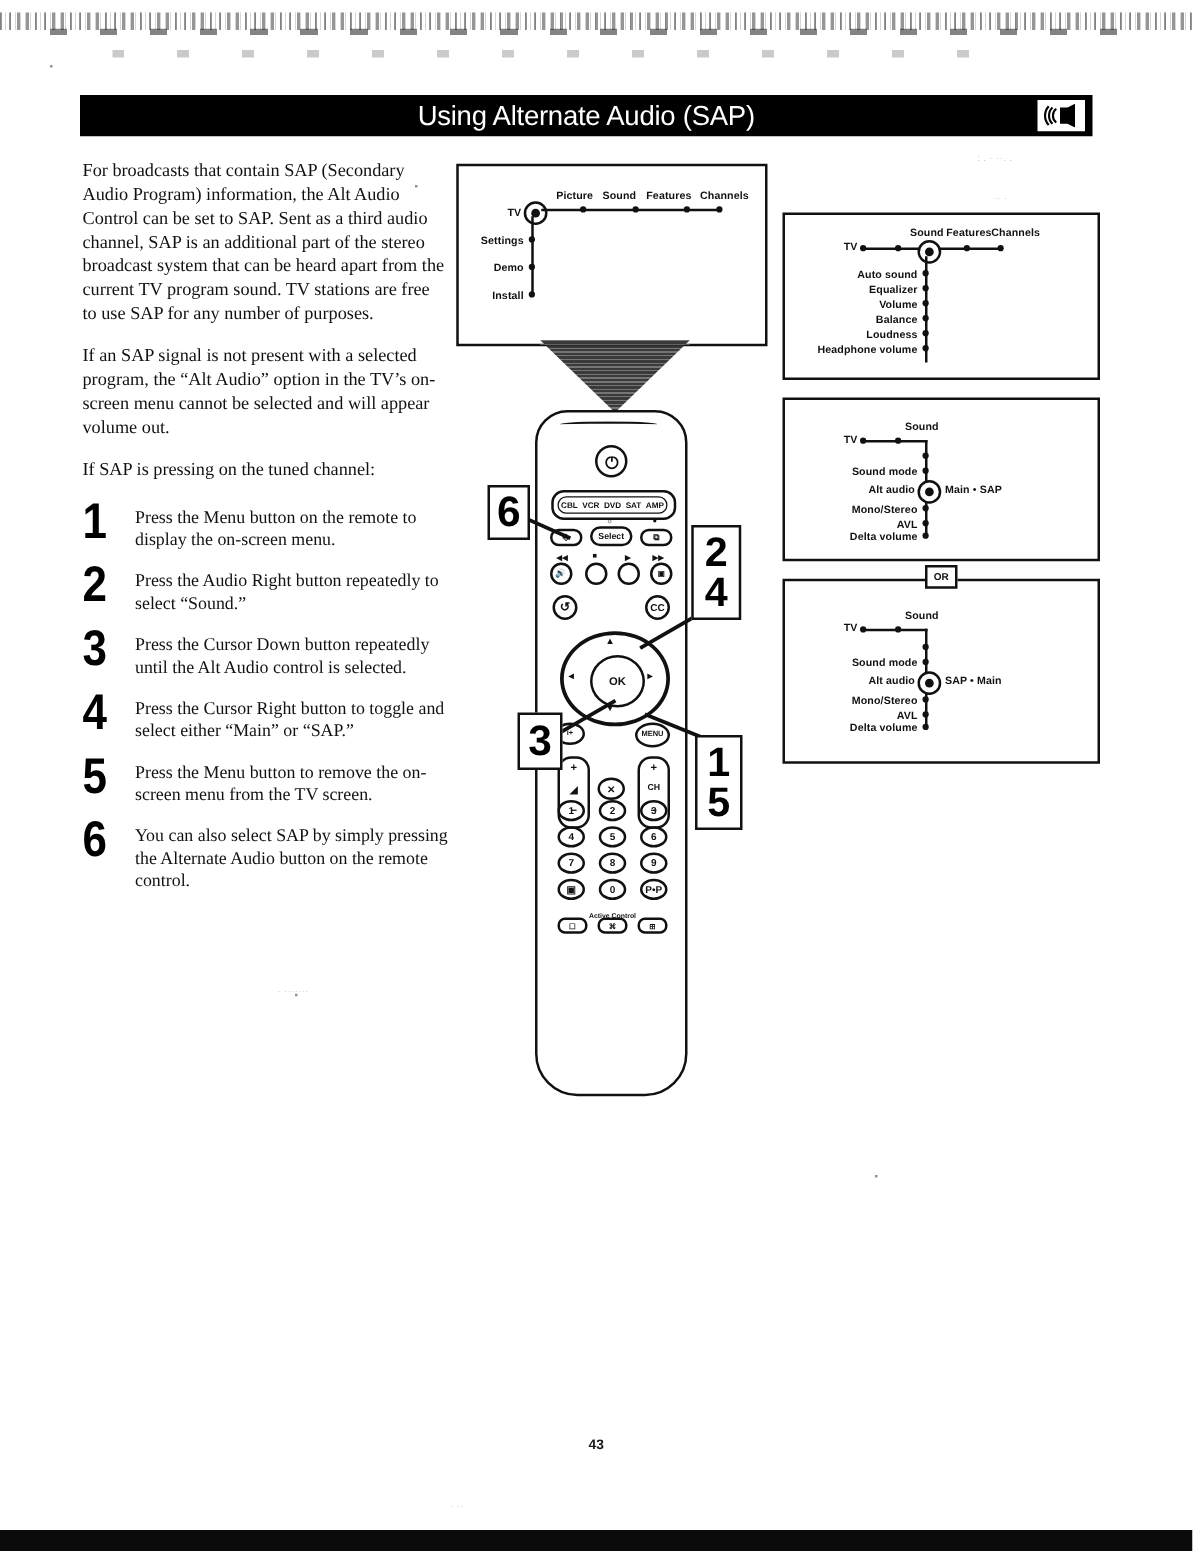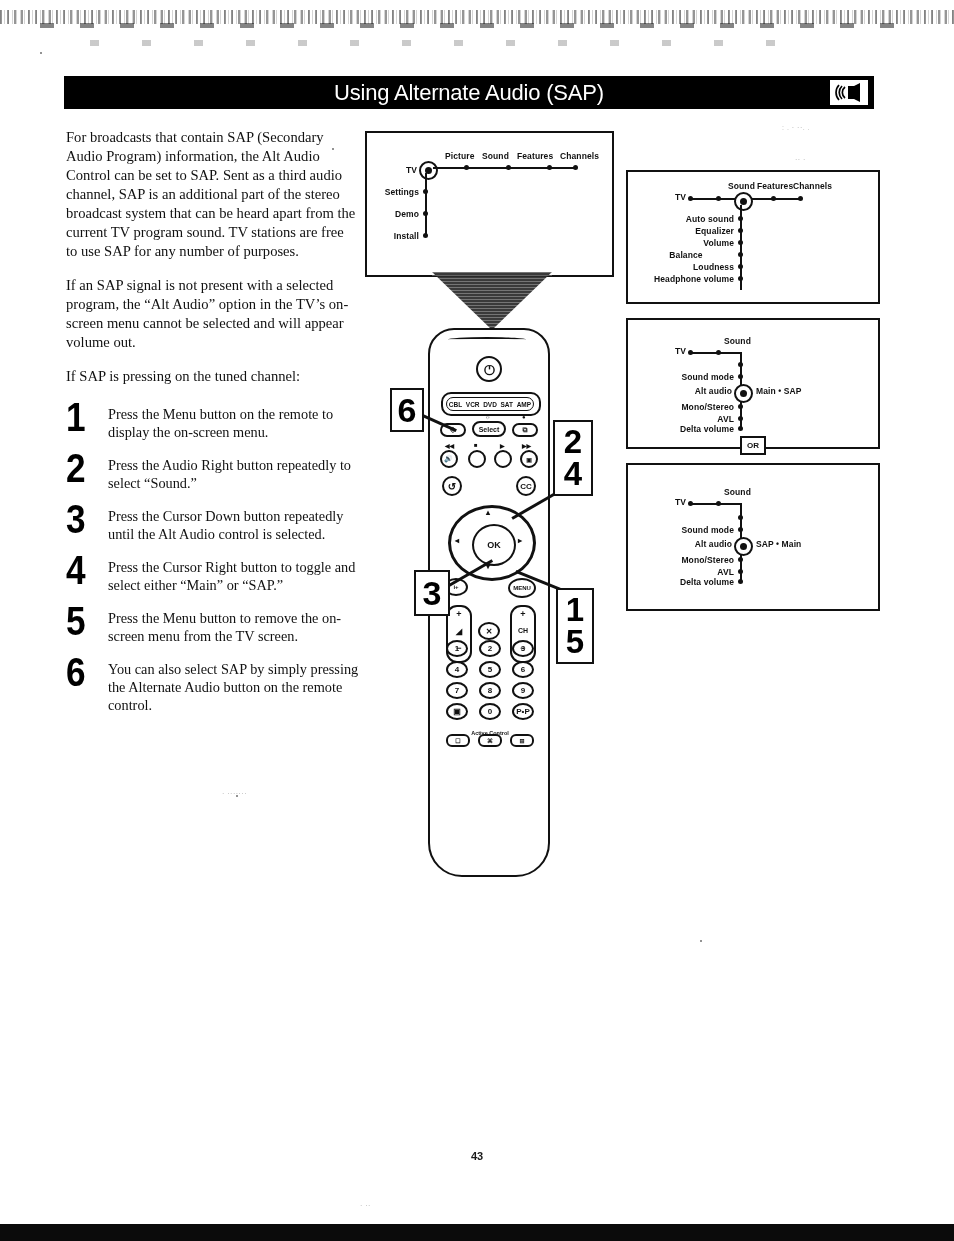--- a/index.html
+++ b/index.html
@@ -504,21 +504,21 @@
     <div class="vline" style="left:112px;top:33px;height:85px;"></div>
     <span class="dot" style="left:110px;top:44px;"></span>
     <span class="dot" style="left:110px;top:56px;"></span>
     <span class="dot" style="left:110px;top:68px;"></span>
     <span class="dot" style="left:110px;top:80px;"></span>
     <span class="dot" style="left:110px;top:92px;"></span>
     <span class="dot" style="left:110px;top:104px;"></span>
     <span class="tlabel r" style="left:10px;top:42px;width:96px;">Auto sound</span>
     <span class="tlabel r" style="left:10px;top:54px;width:96px;">Equalizer</span>
     <span class="tlabel r" style="left:10px;top:66px;width:96px;">Volume</span>
-    <span class="tlabel r" style="left:10px;top:78px;width:96px;text-align:center;">Balance</span>
+    <span class="tlabel r" style="left:10px;top:78px;width:96px;">Balance</span>
     <span class="tlabel r" style="left:10px;top:90px;width:96px;">Loudness</span>
     <span class="tlabel r" style="left:6px;top:102px;width:100px;">Headphone volume</span>
   </div>
 </div>
 
 <div class="menu-panel" style="left:626px;top:318px;width:250px;height:127px;">
   <div class="tree">
     <span class="tlabel" style="left:96px;top:16px;">Sound</span>
     <span class="tlabel r" style="left:40px;top:26px;width:18px;">TV</span>
     <div class="hline" style="left:62px;top:32px;width:52px;"></div>
@@ -533,21 +533,21 @@
     <span class="dot" style="left:110px;top:106px;"></span>
     <span class="tlabel r" style="left:10px;top:52px;width:96px;">Sound mode</span>
     <span class="tlabel r" style="left:10px;top:66px;width:94px;">Alt audio</span>
     <span class="tlabel r" style="left:10px;top:82px;width:96px;">Mono/Stereo</span>
     <span class="tlabel r" style="left:10px;top:94px;width:96px;">AVL</span>
     <span class="tlabel r" style="left:10px;top:104px;width:96px;">Delta volume</span>
     <span class="tlabel" style="left:128px;top:66px;">Main • SAP</span>
   </div>
 </div>
 
-<div class="or-badge" style="left:740px;top:436px;">OR</div>
+<div class="or-badge" style="left:740px;top:452px;">OR</div>
 
 <div class="menu-panel" style="left:626px;top:463px;width:250px;height:144px;">
   <div class="tree">
     <span class="tlabel" style="left:96px;top:22px;">Sound</span>
     <span class="tlabel r" style="left:40px;top:32px;width:18px;">TV</span>
     <div class="hline" style="left:62px;top:38px;width:52px;"></div>
     <span class="dot" style="left:60px;top:36px;"></span>
     <span class="dot" style="left:88px;top:36px;"></span>
     <div class="vline" style="left:112px;top:38px;height:78px;"></div>
     <span class="dot" style="left:110px;top:50px;"></span>

